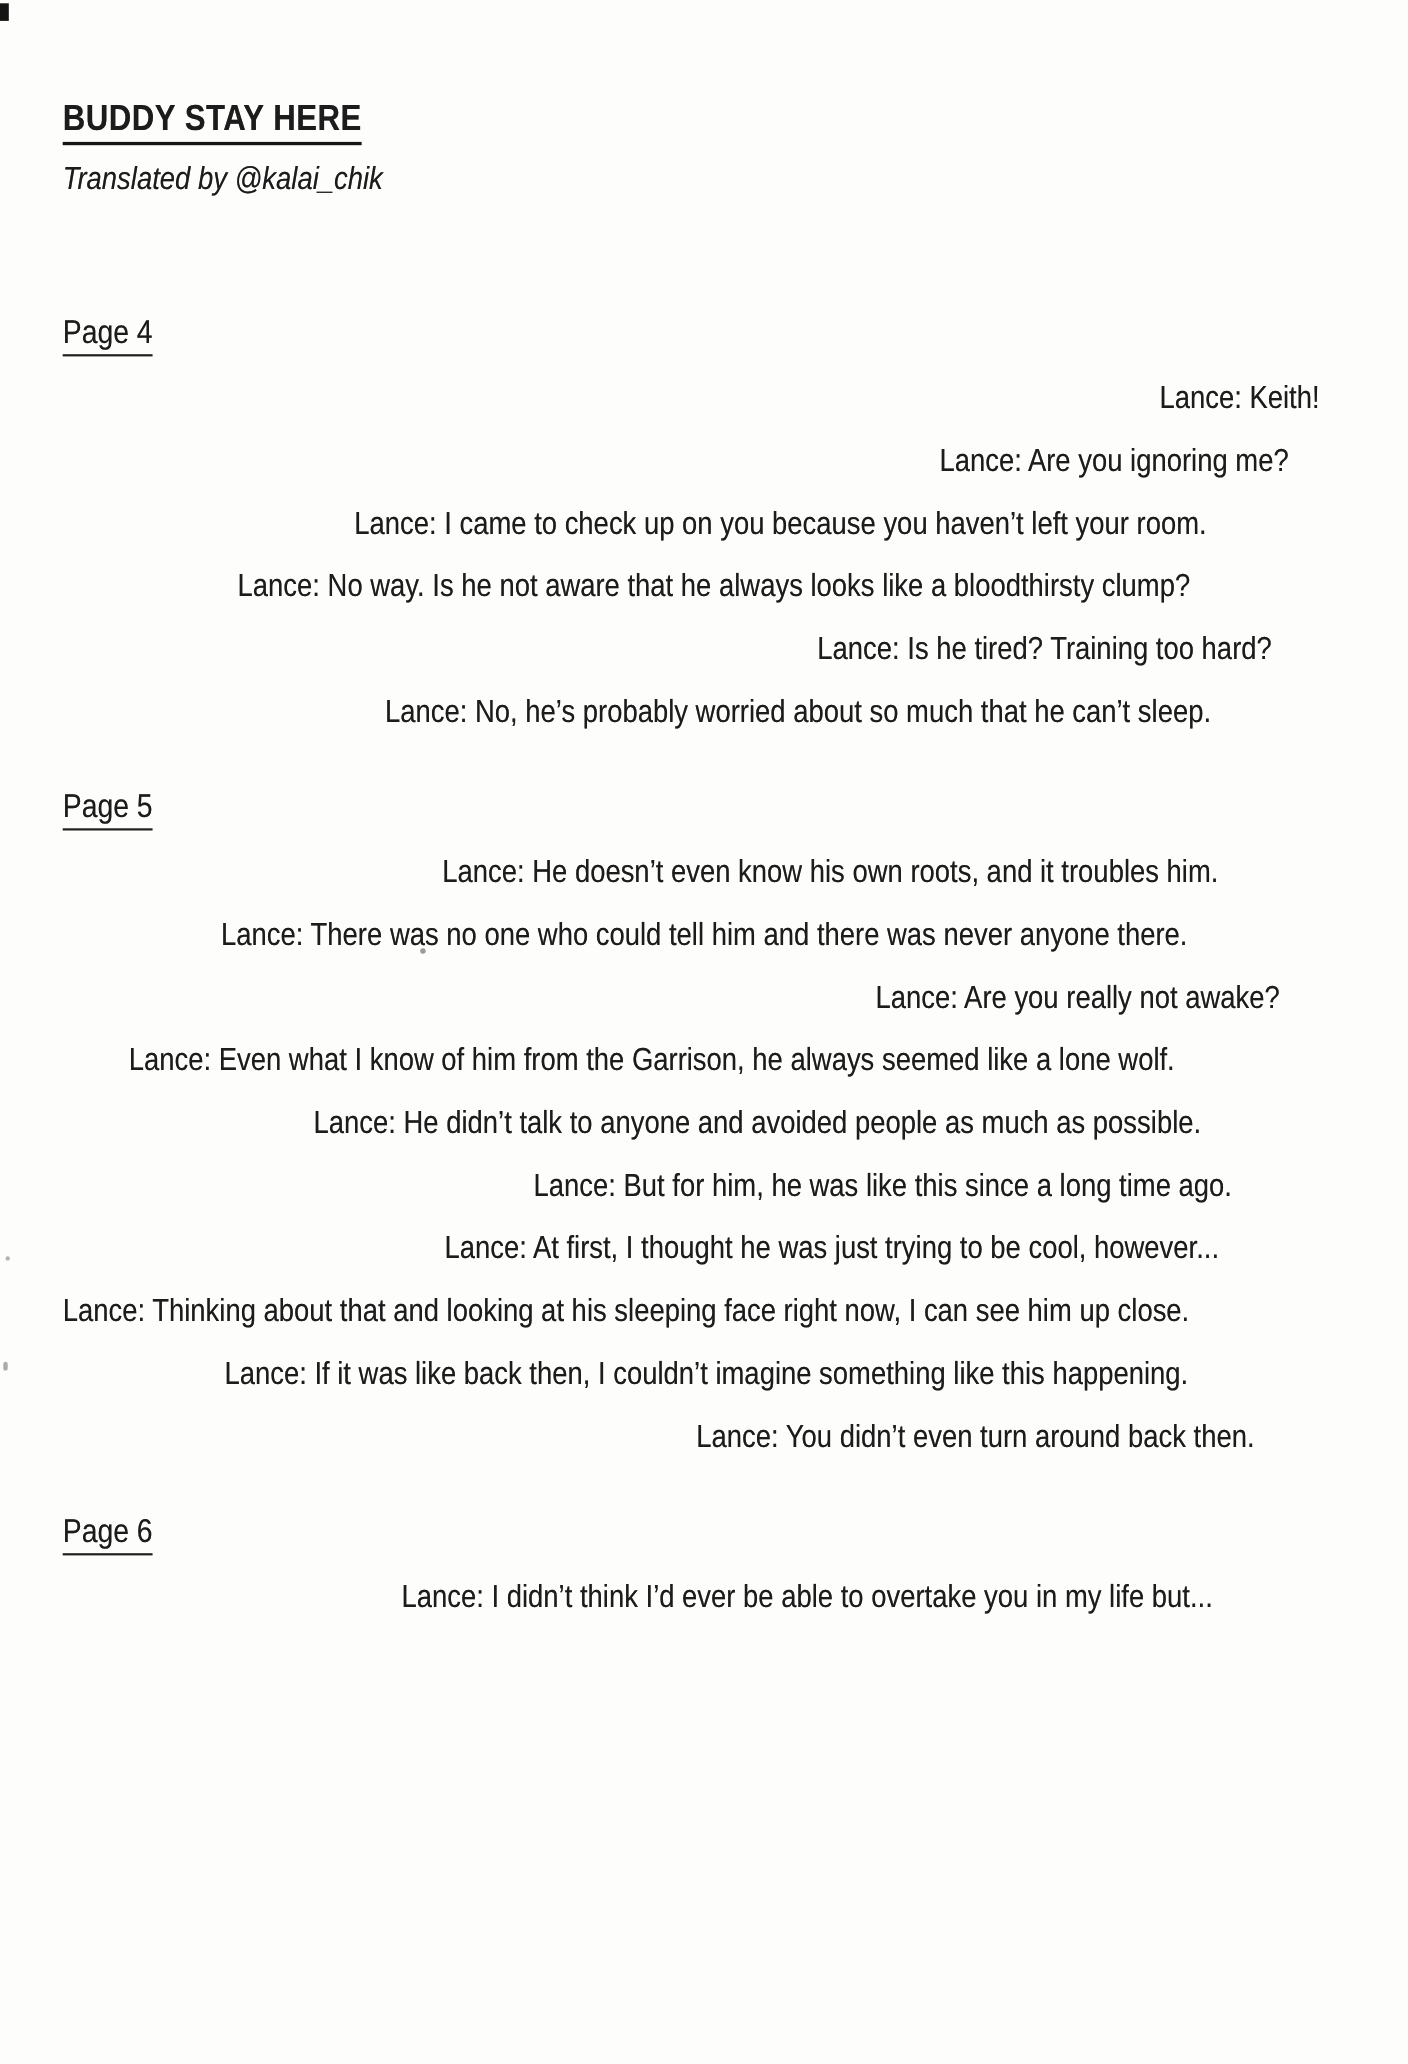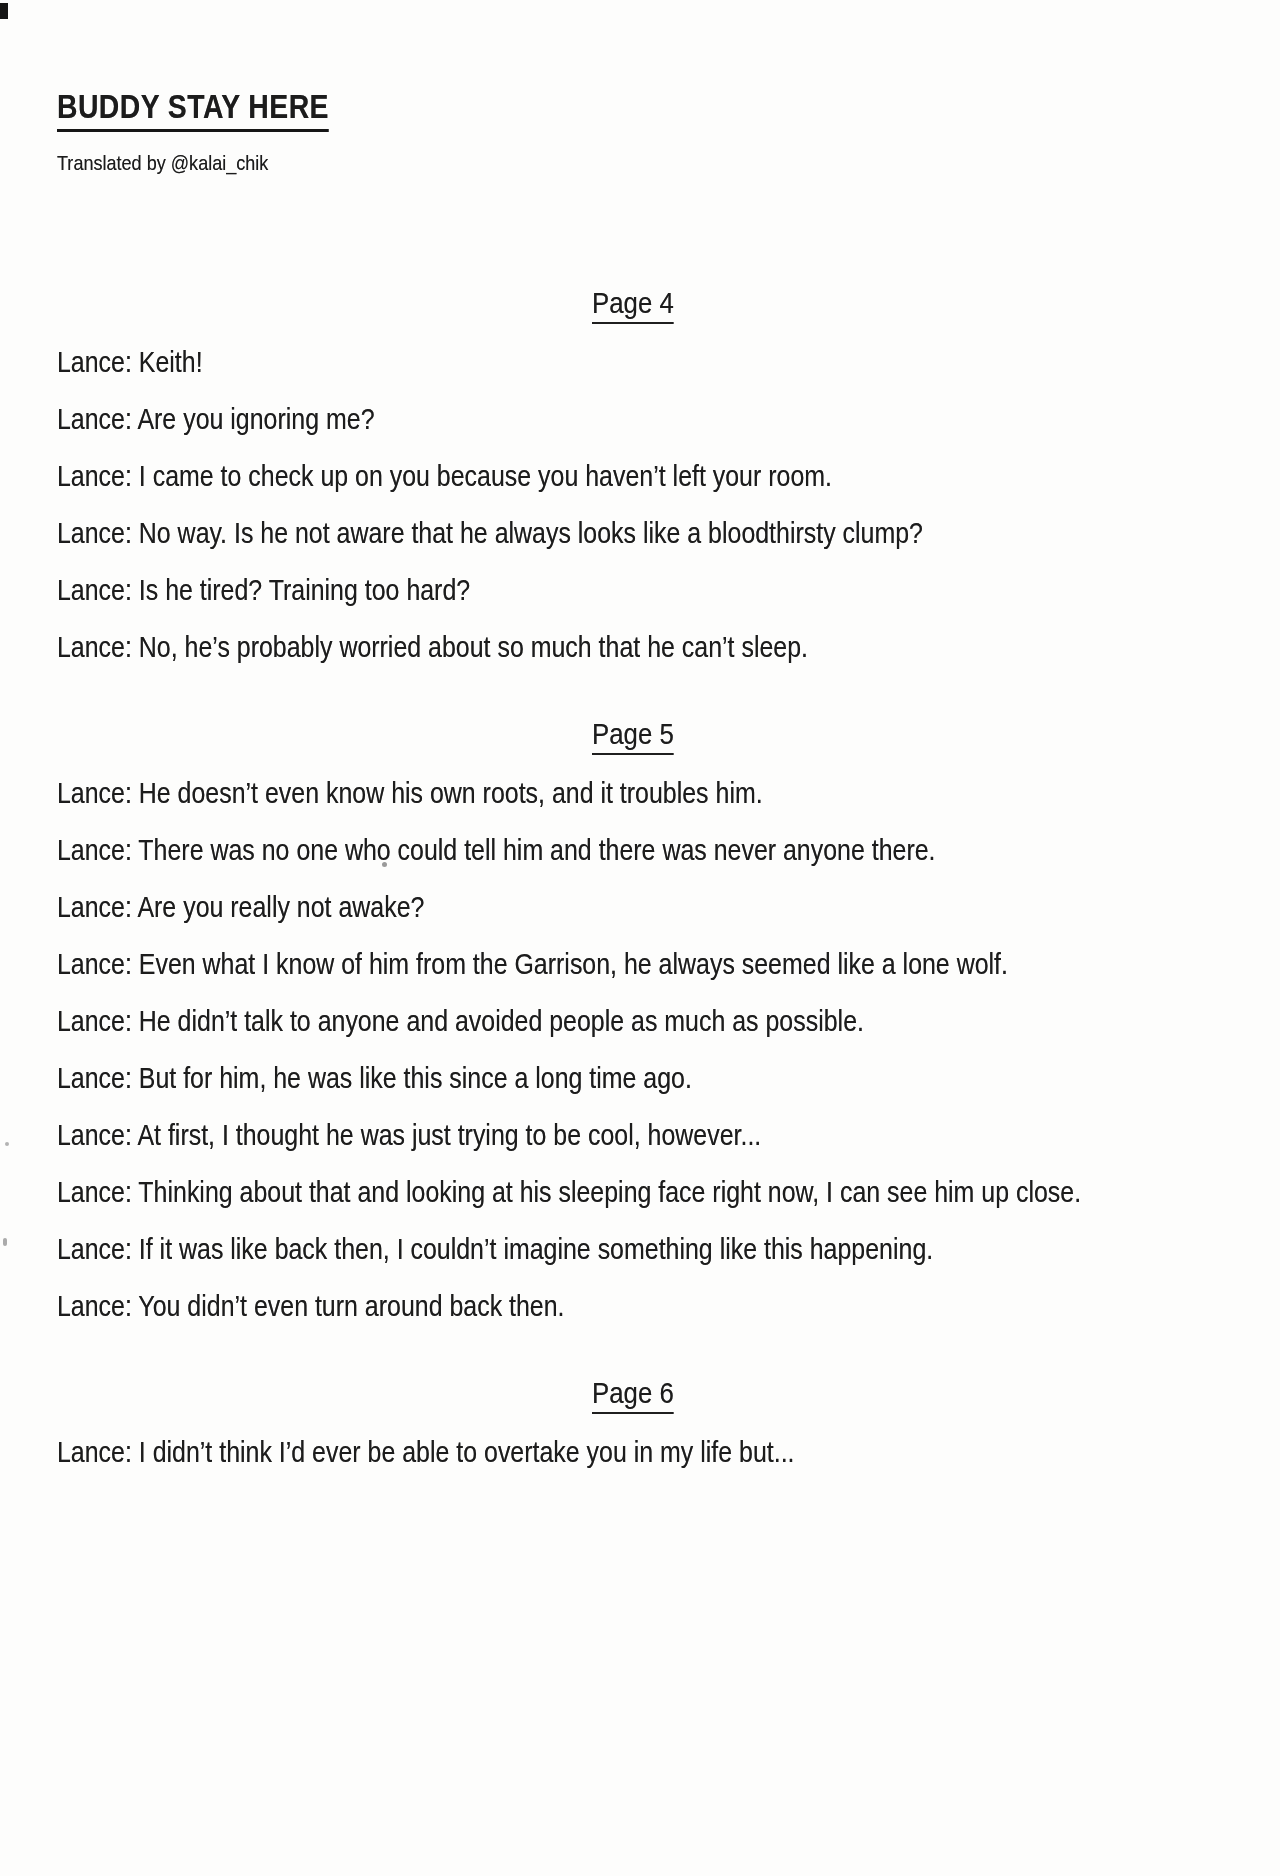--- a/index.html
+++ b/index.html
@@ -12,26 +12,26 @@
     padding:88px 57px 0 57px;
     font-family:"Liberation Sans",sans-serif;
     color:#1c1c1c;
     overflow:hidden;
     text-shadow:0 0 0.6px rgba(25,25,25,0.55);
   }
   
   .cx{display:inline-block;transform:scaleX(0.86);transform-origin:0 50%;white-space:nowrap;}
   .doc-title{margin:0;font-size:33px;font-weight:bold;letter-spacing:0.5px;line-height:38px;}
   .doc-title .u{border-bottom:3px solid #161616;padding-bottom:3px;}
-  .subtitle{margin:14px 0 0 0;font-size:21px;line-height:34px;}
+  .subtitle{margin:14px 0 0 0;font-size:29px;line-height:34px;font-style:italic;}
   .section{margin-top:53px;}
   .section.first{margin-top:106px;}
-  .heading{margin:0 0 21px 0;font-size:30px;font-weight:normal;line-height:34px;text-align:center;}
+  .heading{margin:0 0 21px 0;font-size:30px;font-weight:normal;line-height:34px;}
   .heading .u{border-bottom:2px solid #1f1f1f;padding-bottom:2px;}
-  .line{margin:0 0 23px 0;font-size:29px;line-height:34px;}
+  .line{margin:0 0 23px 0;font-size:29px;line-height:34px;text-align:right;}
   
   .corner-mark{position:absolute;left:0;top:3px;width:8px;height:16px;background:#151515;}
   .speck-page5{position:absolute;left:382px;top:862px;width:5px;height:5px;background:#9a9a9a;border-radius:50%;}
   .speck-left-dot{position:absolute;left:5px;top:1142px;width:4px;height:4px;background:#b3b3b3;border-radius:50%;}
   .speck-left-comma{position:absolute;left:3px;top:1238px;width:4px;height:8px;background:#ababab;border-radius:2px;}
 </style>
 </head>
 <body>
 
 <div class="page">

